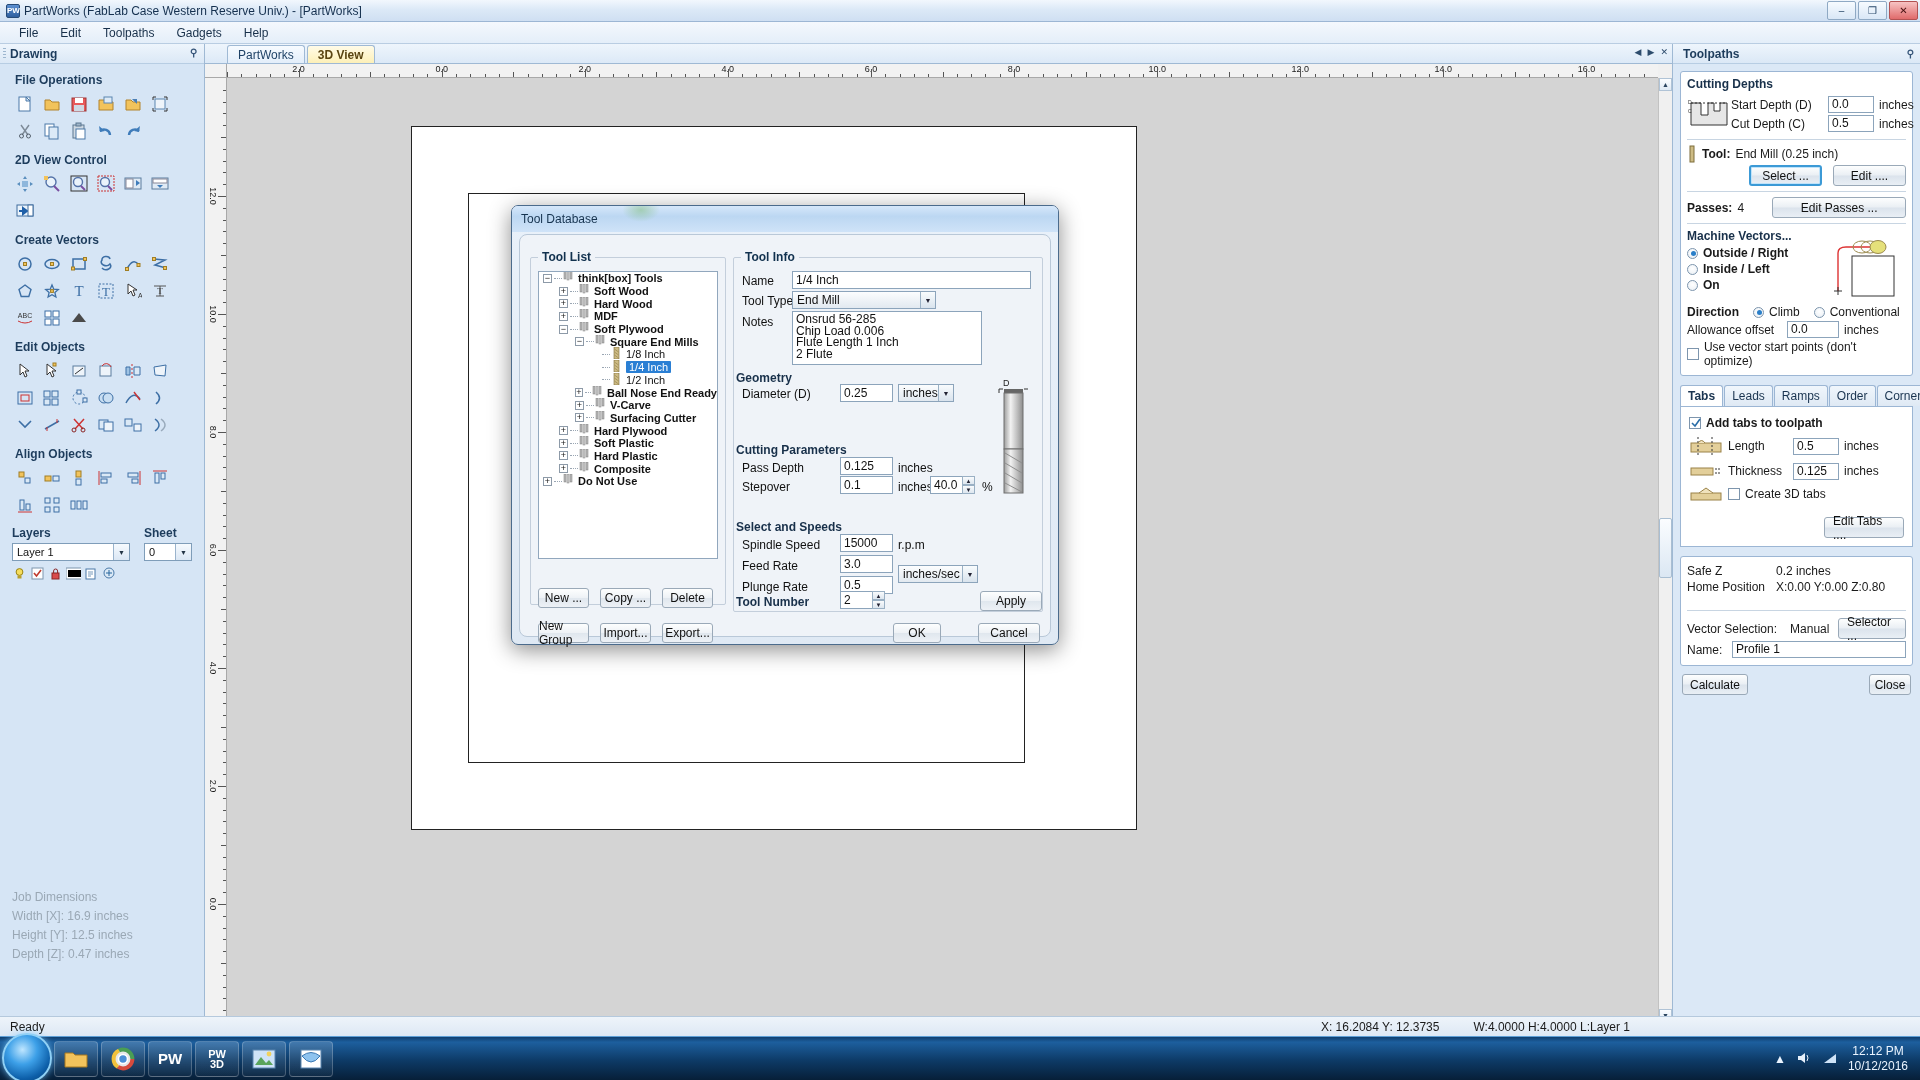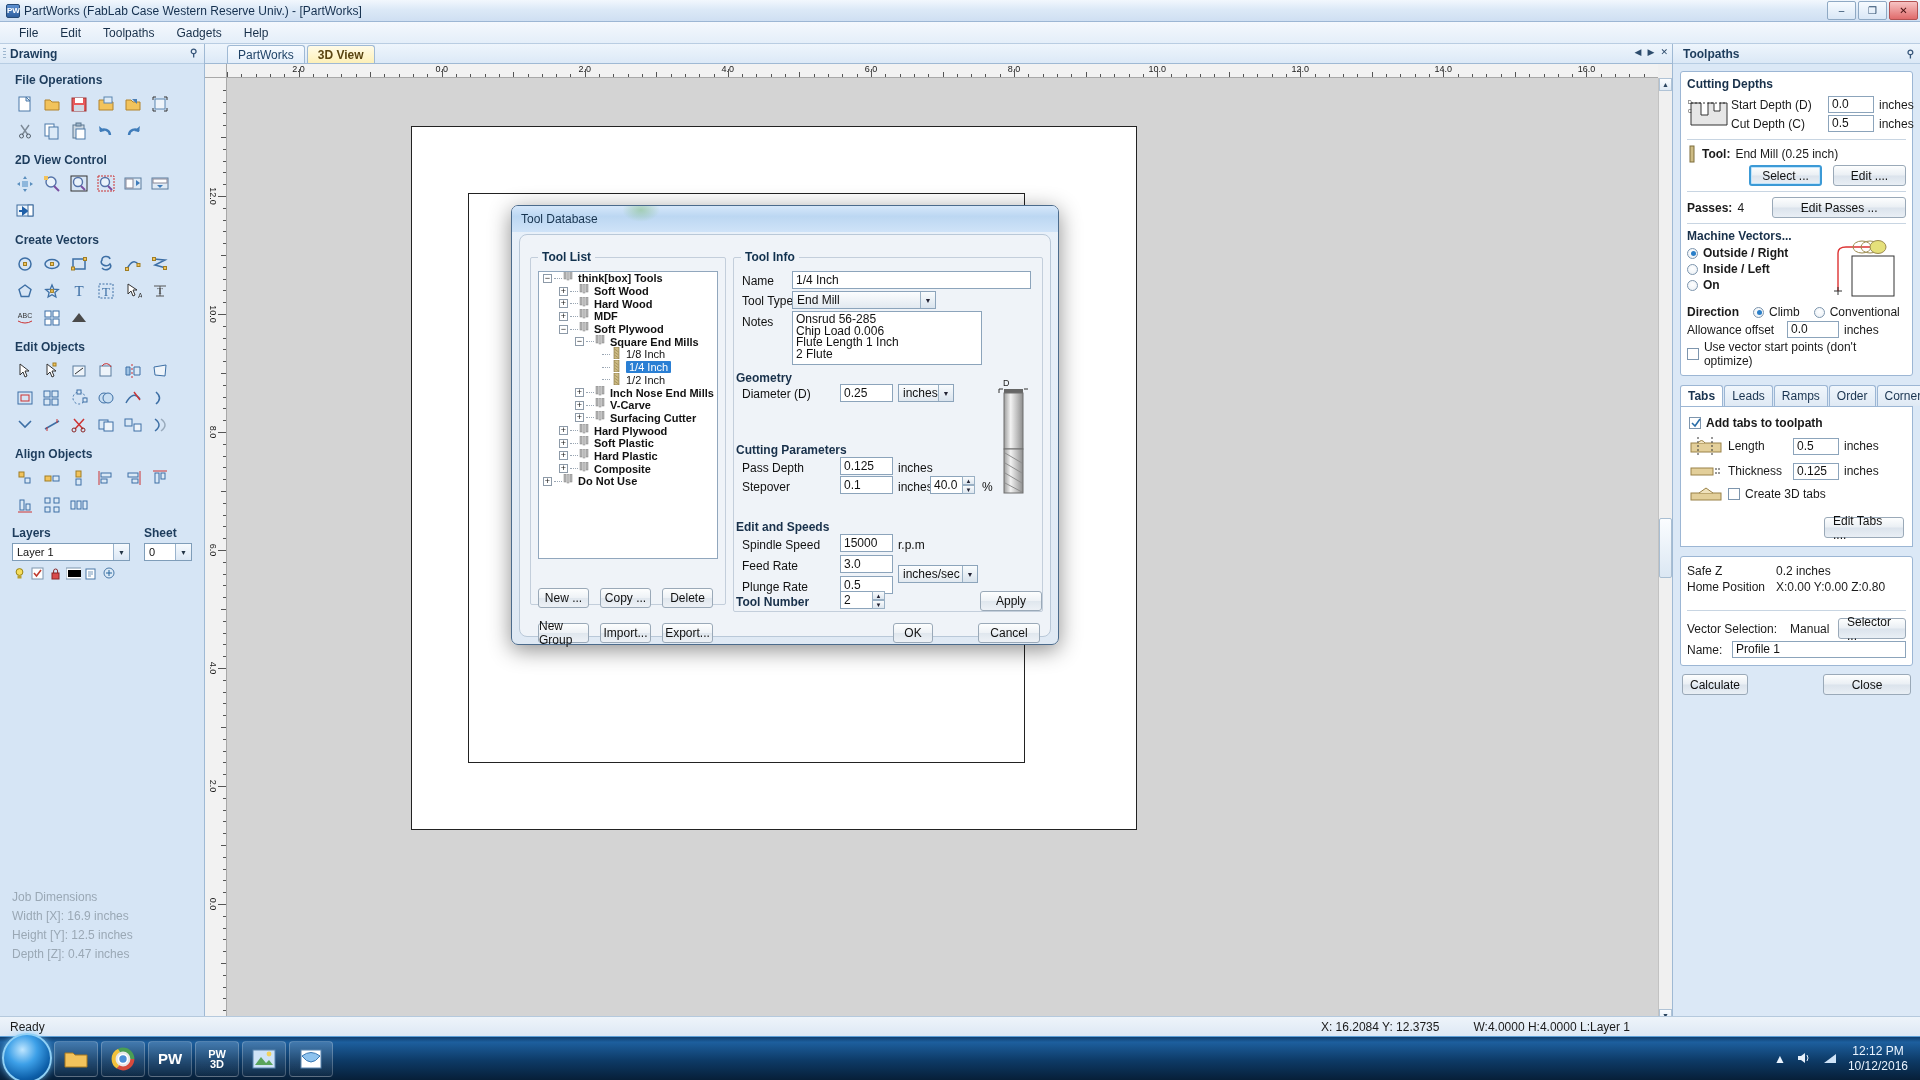--- a/index.html
+++ b/index.html
@@ -1319,21 +1319,21 @@
           <span class="btn" style="width:68px">Selector ...</span>
         </div>
         <div class="frow" style="">
           <span class="lbl" style="width:40px">Name:</span>
           <span class="num" style="flex:1;width:auto">Profile 1</span>
         </div>
       </div>
 
       <div style="display:flex;justify-content:space-between;margin:8px 9px 0 9px">
         <span class="btn" style="width:66px">Calculate</span>
-        <span class="btn" style="width:88px">Close</span>
+        <span class="btn" style="width:42px">Close</span>
       </div>
     </div>
 
     <div class="statusbar">
       <span class="sb-left">Ready</span>
       <span class="sb-seg">X: 16.2084 Y: 12.3735</span>
       <span class="sb-seg" style="margin-right:280px">W:4.0000  H:4.0000  L:Layer 1</span>
     </div>
 
     <div class="taskbar">
@@ -1486,21 +1486,21 @@
             <span class="tl">1/2 Inch</span>
           </div>
           <div class="tnode bold" style="padding-left:36px">
             <span class="pm">+</span>
             <span class="dots"></span>
             <span><svg class="mill-ico" width="11" height="12" viewBox="0 0 11 12">
                 <rect x="1" y="0" width="2" height="8" fill="#b9b9b9" stroke="#7c7c7c" stroke-width=".5"></rect>
                 <rect x="4" y="0" width="2" height="9" fill="#cfcfcf" stroke="#7c7c7c" stroke-width=".5"></rect>
                 <rect x="7" y="0" width="2" height="8" fill="#b9b9b9" stroke="#7c7c7c" stroke-width=".5"></rect>
               </svg></span>
-            <span class="tl">Inch Nose End Mills</span>
+            <span class="tl">Ball Nose End Ready</span>
           </div>
           <div class="tnode bold" style="padding-left:36px">
             <span class="pm">+</span>
             <span class="dots"></span>
             <span><svg class="mill-ico" width="11" height="12" viewBox="0 0 11 12">
                 <rect x="1" y="0" width="2" height="8" fill="#b9b9b9" stroke="#7c7c7c" stroke-width=".5"></rect>
                 <rect x="4" y="0" width="2" height="9" fill="#cfcfcf" stroke="#7c7c7c" stroke-width=".5"></rect>
                 <rect x="7" y="0" width="2" height="8" fill="#b9b9b9" stroke="#7c7c7c" stroke-width=".5"></rect>
               </svg></span>
             <span class="tl">V-Carve</span>
@@ -1615,21 +1615,21 @@
       <span class="dlg-lbl" style="position:absolute;left:378px;top:245px;">inches</span>
       <div style="position:absolute;left:410px;top:241px;width:45px;height:18px;">
         <span class="dfield" style="display:block;width:45px;height:18px;">40.0</span>
         <span class="spin">
             <div>▲</div>
             <div>▼</div>
           </span>
       </div>
       <span class="dlg-lbl" style="position:absolute;left:462px;top:245px;">%</span>
 
-      <div class="sect-title" style="position:absolute;left:216px;top:285px;">Edit and Speeds</div>
+      <div class="sect-title" style="position:absolute;left:216px;top:285px;">Select and Speeds</div>
       <span class="dlg-lbl" style="position:absolute;left:222px;top:303px;">Spindle Speed</span>
       <span class="dfield" style="position:absolute;left:320px;top:299px;width:53px;">15000</span>
       <span class="dlg-lbl" style="position:absolute;left:378px;top:303px;">r.p.m</span>
 
       <span class="dlg-lbl" style="position:absolute;left:222px;top:324px;">Feed Rate</span>
       <span class="dfield" style="position:absolute;left:320px;top:320px;width:53px;">3.0</span>
 
       <span class="dlg-lbl" style="position:absolute;left:222px;top:345px;">Plunge Rate</span>
       <span class="dfield" style="position:absolute;left:320px;top:341px;width:53px;">0.5</span>
       <div class="dcombo" style="position:absolute;left:378px;top:330px;width:80px;">
@@ -1659,17 +1659,17 @@
             </linearGradient>
           </defs>
           <path d="M6 2 h19 v4 h-19z" fill="#666"></path>
           <rect x="6" y="6" width="19" height="56" fill="url(#mg)" stroke="#6f6f6f"></rect>
           <rect x="6" y="62" width="19" height="44" fill="url(#mg)" stroke="#6f6f6f"></rect>
           <path d="M7 66 l17 10 M7 76 l17 10 M7 86 l17 10 M7 96 l17 9" stroke="#8e8e8e" fill="none"></path>
           <path d="M1 2 h4 M1 2 v4 M30 2 h-4" stroke="#333"></path>
         </svg>
       </div>
 
-      <span class="dbtn" style="position:absolute;left:373px;top:388px;width:40px;">OK</span>
+      <span class="dbtn" style="position:absolute;left:373px;top:388px;width:48px;">OK</span>
       <span class="dbtn" style="position:absolute;left:458px;top:388px;width:62px;">Cancel</span>
     </div>
   </div>
 </div>
 
 </body></html>

